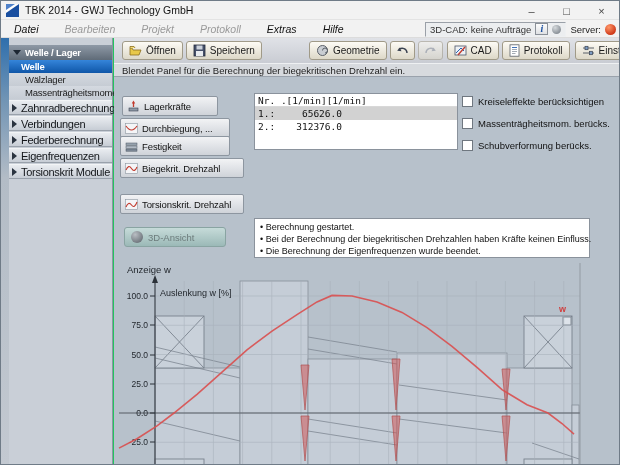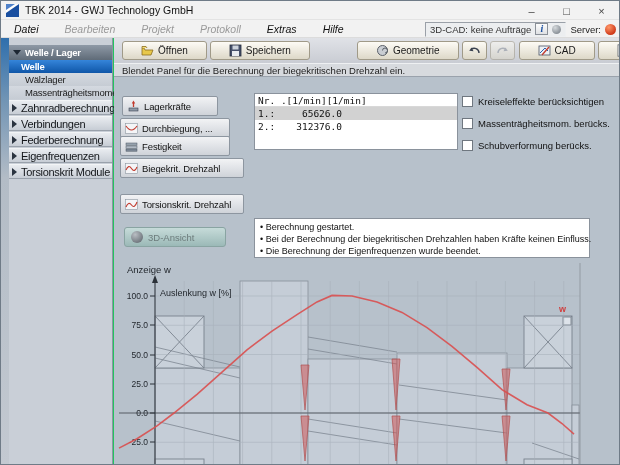--- a/index.html
+++ b/index.html
@@ -46,21 +46,21 @@
   .navchild.selected{background:linear-gradient(#3585da,#0f56a8);color:#fff;font-weight:bold;padding-left:12px;}
   .navsection{height:15px;margin-top:1px;display:flex;align-items:center;
     background:linear-gradient(#e9ecf0,#c7cdd5);border-top:1px solid #f2f4f6;border-bottom:1px solid #99a1ab;}
   .navsection .tri-closed{width:0;height:0;border-top:4px solid transparent;border-bottom:4px solid transparent;
     border-left:5px solid #2b3440;margin:0 4px 0 3px;flex:none;}
   .navsection .lbl{font-size:11px;font-weight:normal;color:#14171b;white-space:nowrap;letter-spacing:-0.3px;}
   
   .main{position:absolute;left:113px;top:37px;right:0;bottom:0;background:#b7c1cb;}
   .toolbar{position:absolute;left:0;top:0;width:100%;height:25px;
     background:linear-gradient(#e0e2e7,#c9ccd3);display:flex;align-items:center;}
-  .btn{height:19px;display:flex;align-items:center;gap:4px;padding:0 18px;border-radius:3px;
+  .btn{height:19px;display:flex;align-items:center;gap:4px;padding:0 6px;border-radius:3px;
     background:linear-gradient(#fdfbf5,#ddd8c8);border:1px solid #a09a88;font-size:10px;color:#1a1a1a;
     white-space:nowrap;flex:none;}
   .btn.small{padding:0 4px;}
   .btn.disabled{opacity:.55;}
   .hintbar{position:absolute;left:0;top:25px;width:100%;height:14px;background:#d7dade;
     border-top:1px solid #eef0f2;border-bottom:1px solid #9aa2ac;display:flex;align-items:center;}
   .hint{font-size:9.5px;color:#222;padding-left:8px;white-space:nowrap;}
   .panel{position:absolute;left:0;top:39px;right:0;bottom:0;}
   
   .abtn{position:absolute;height:20px;display:flex;align-items:center;gap:4px;padding:0 4px;

